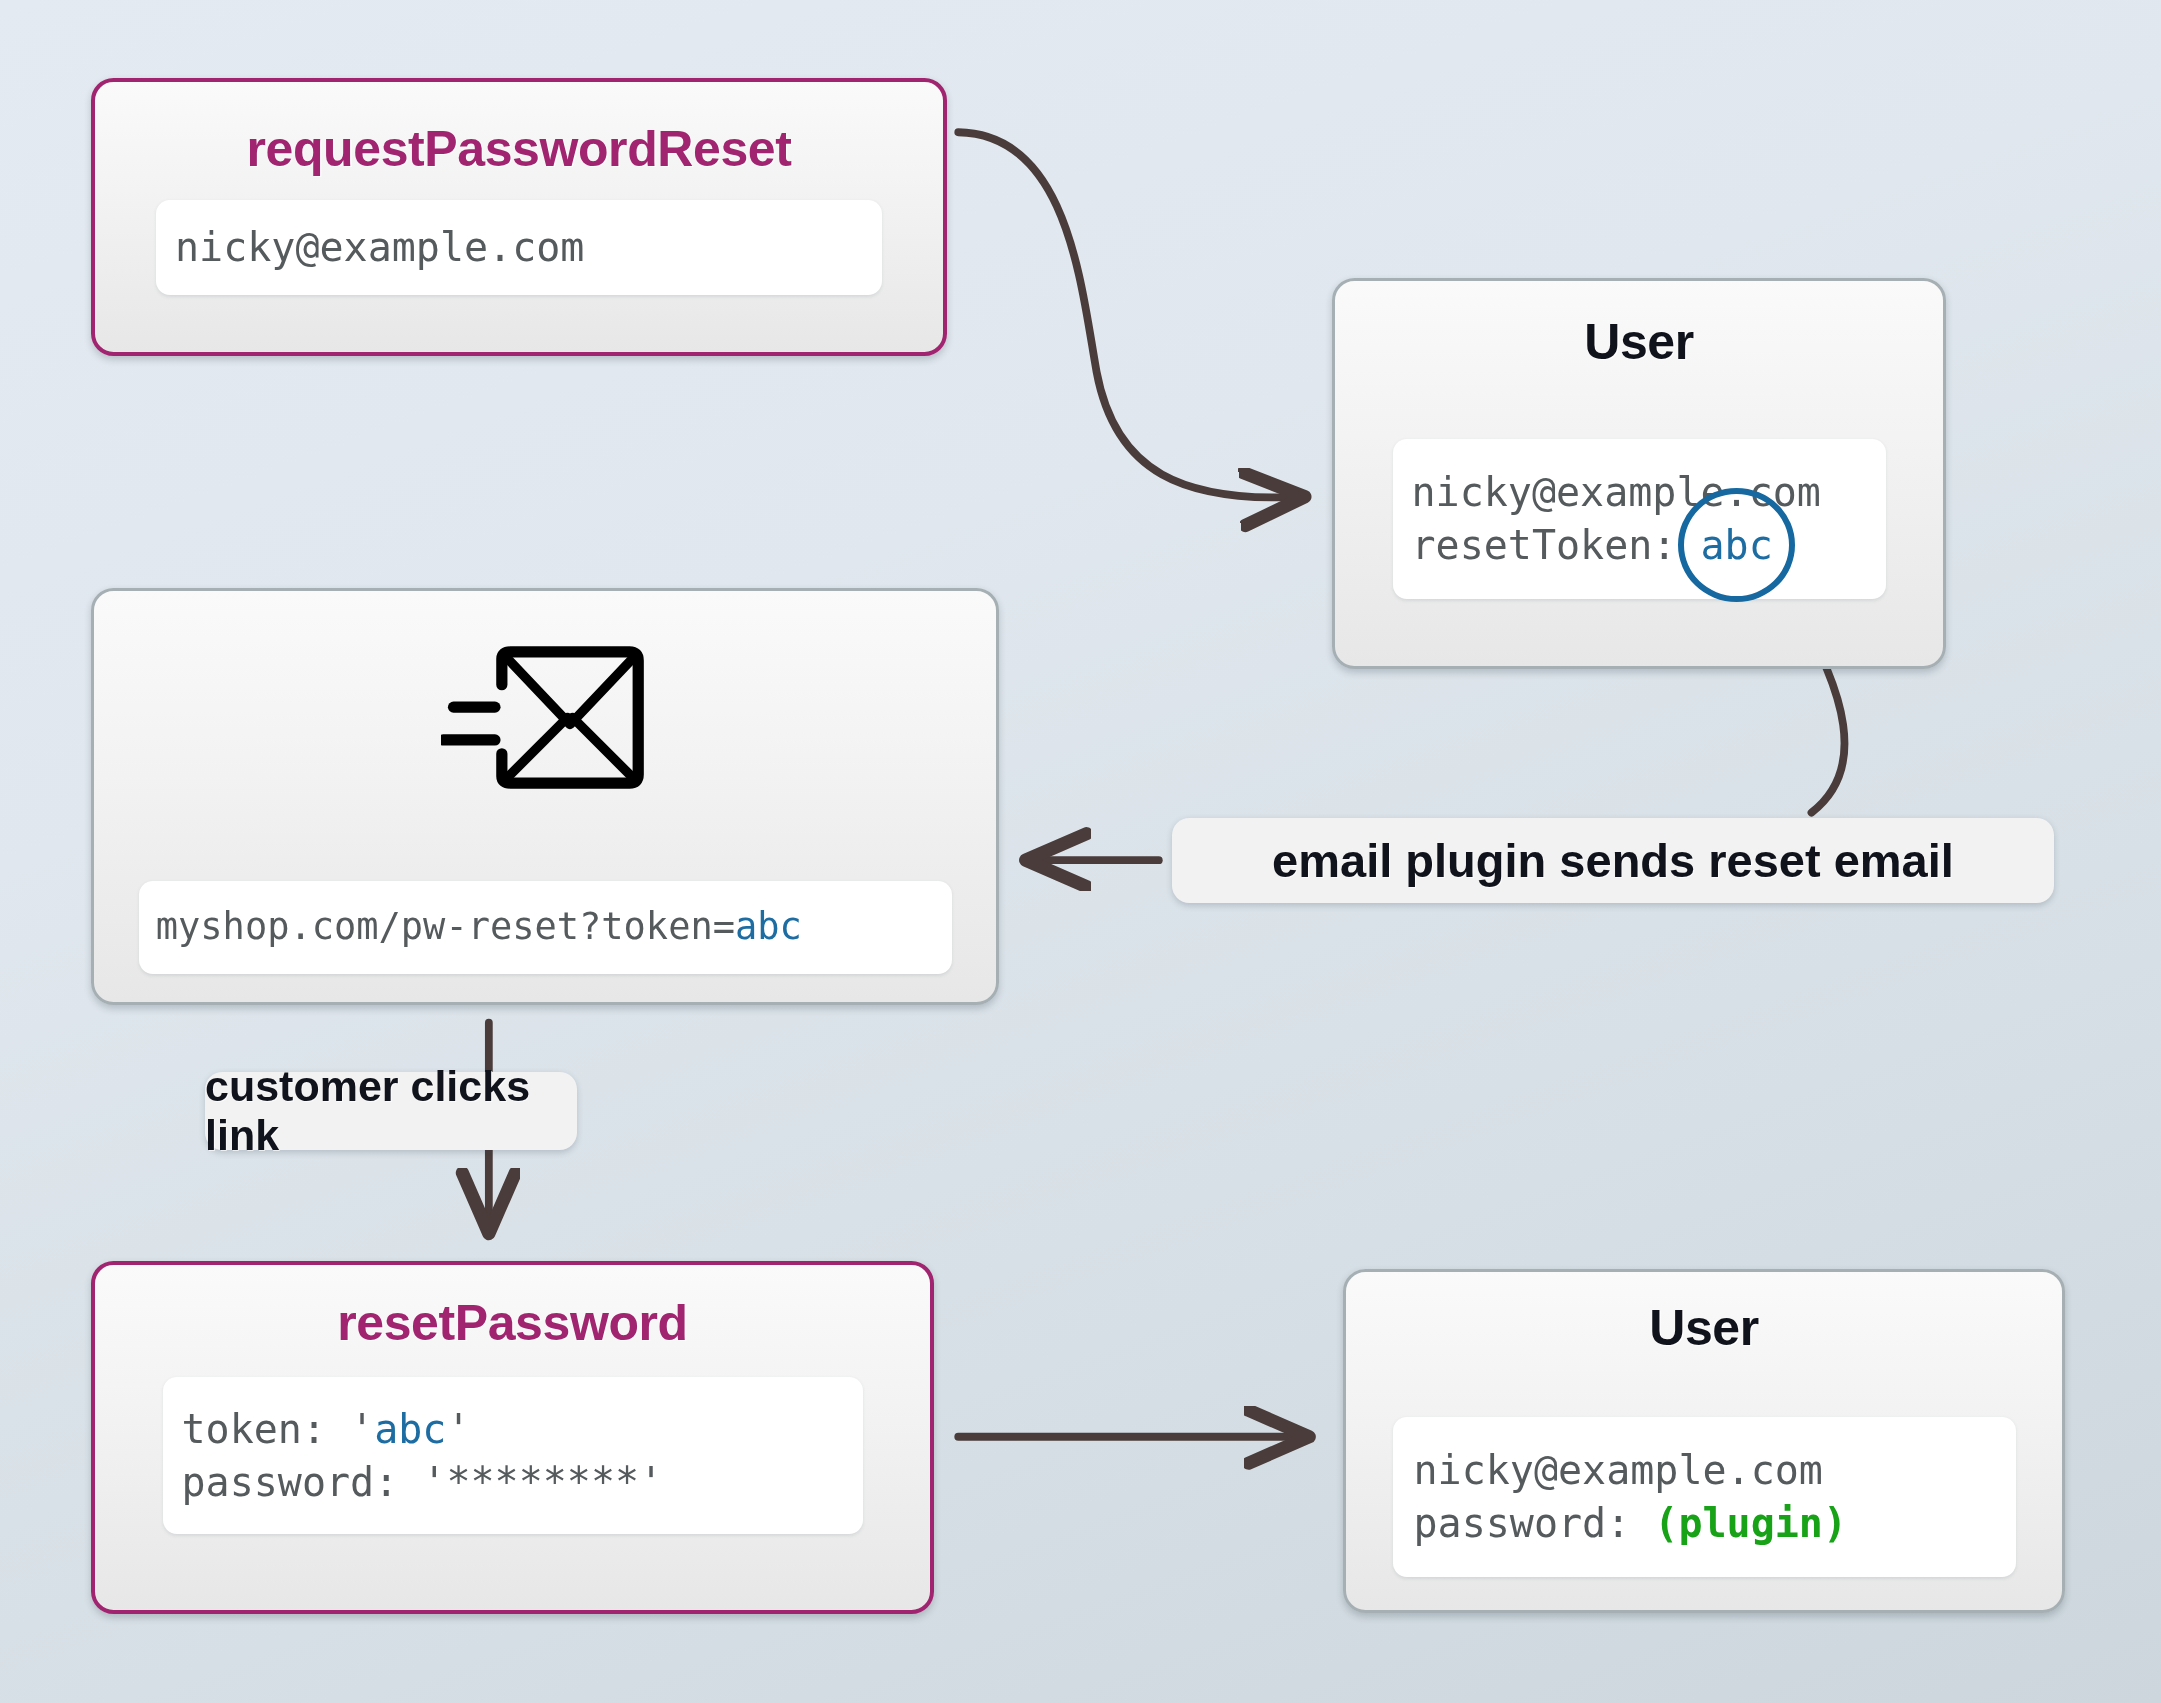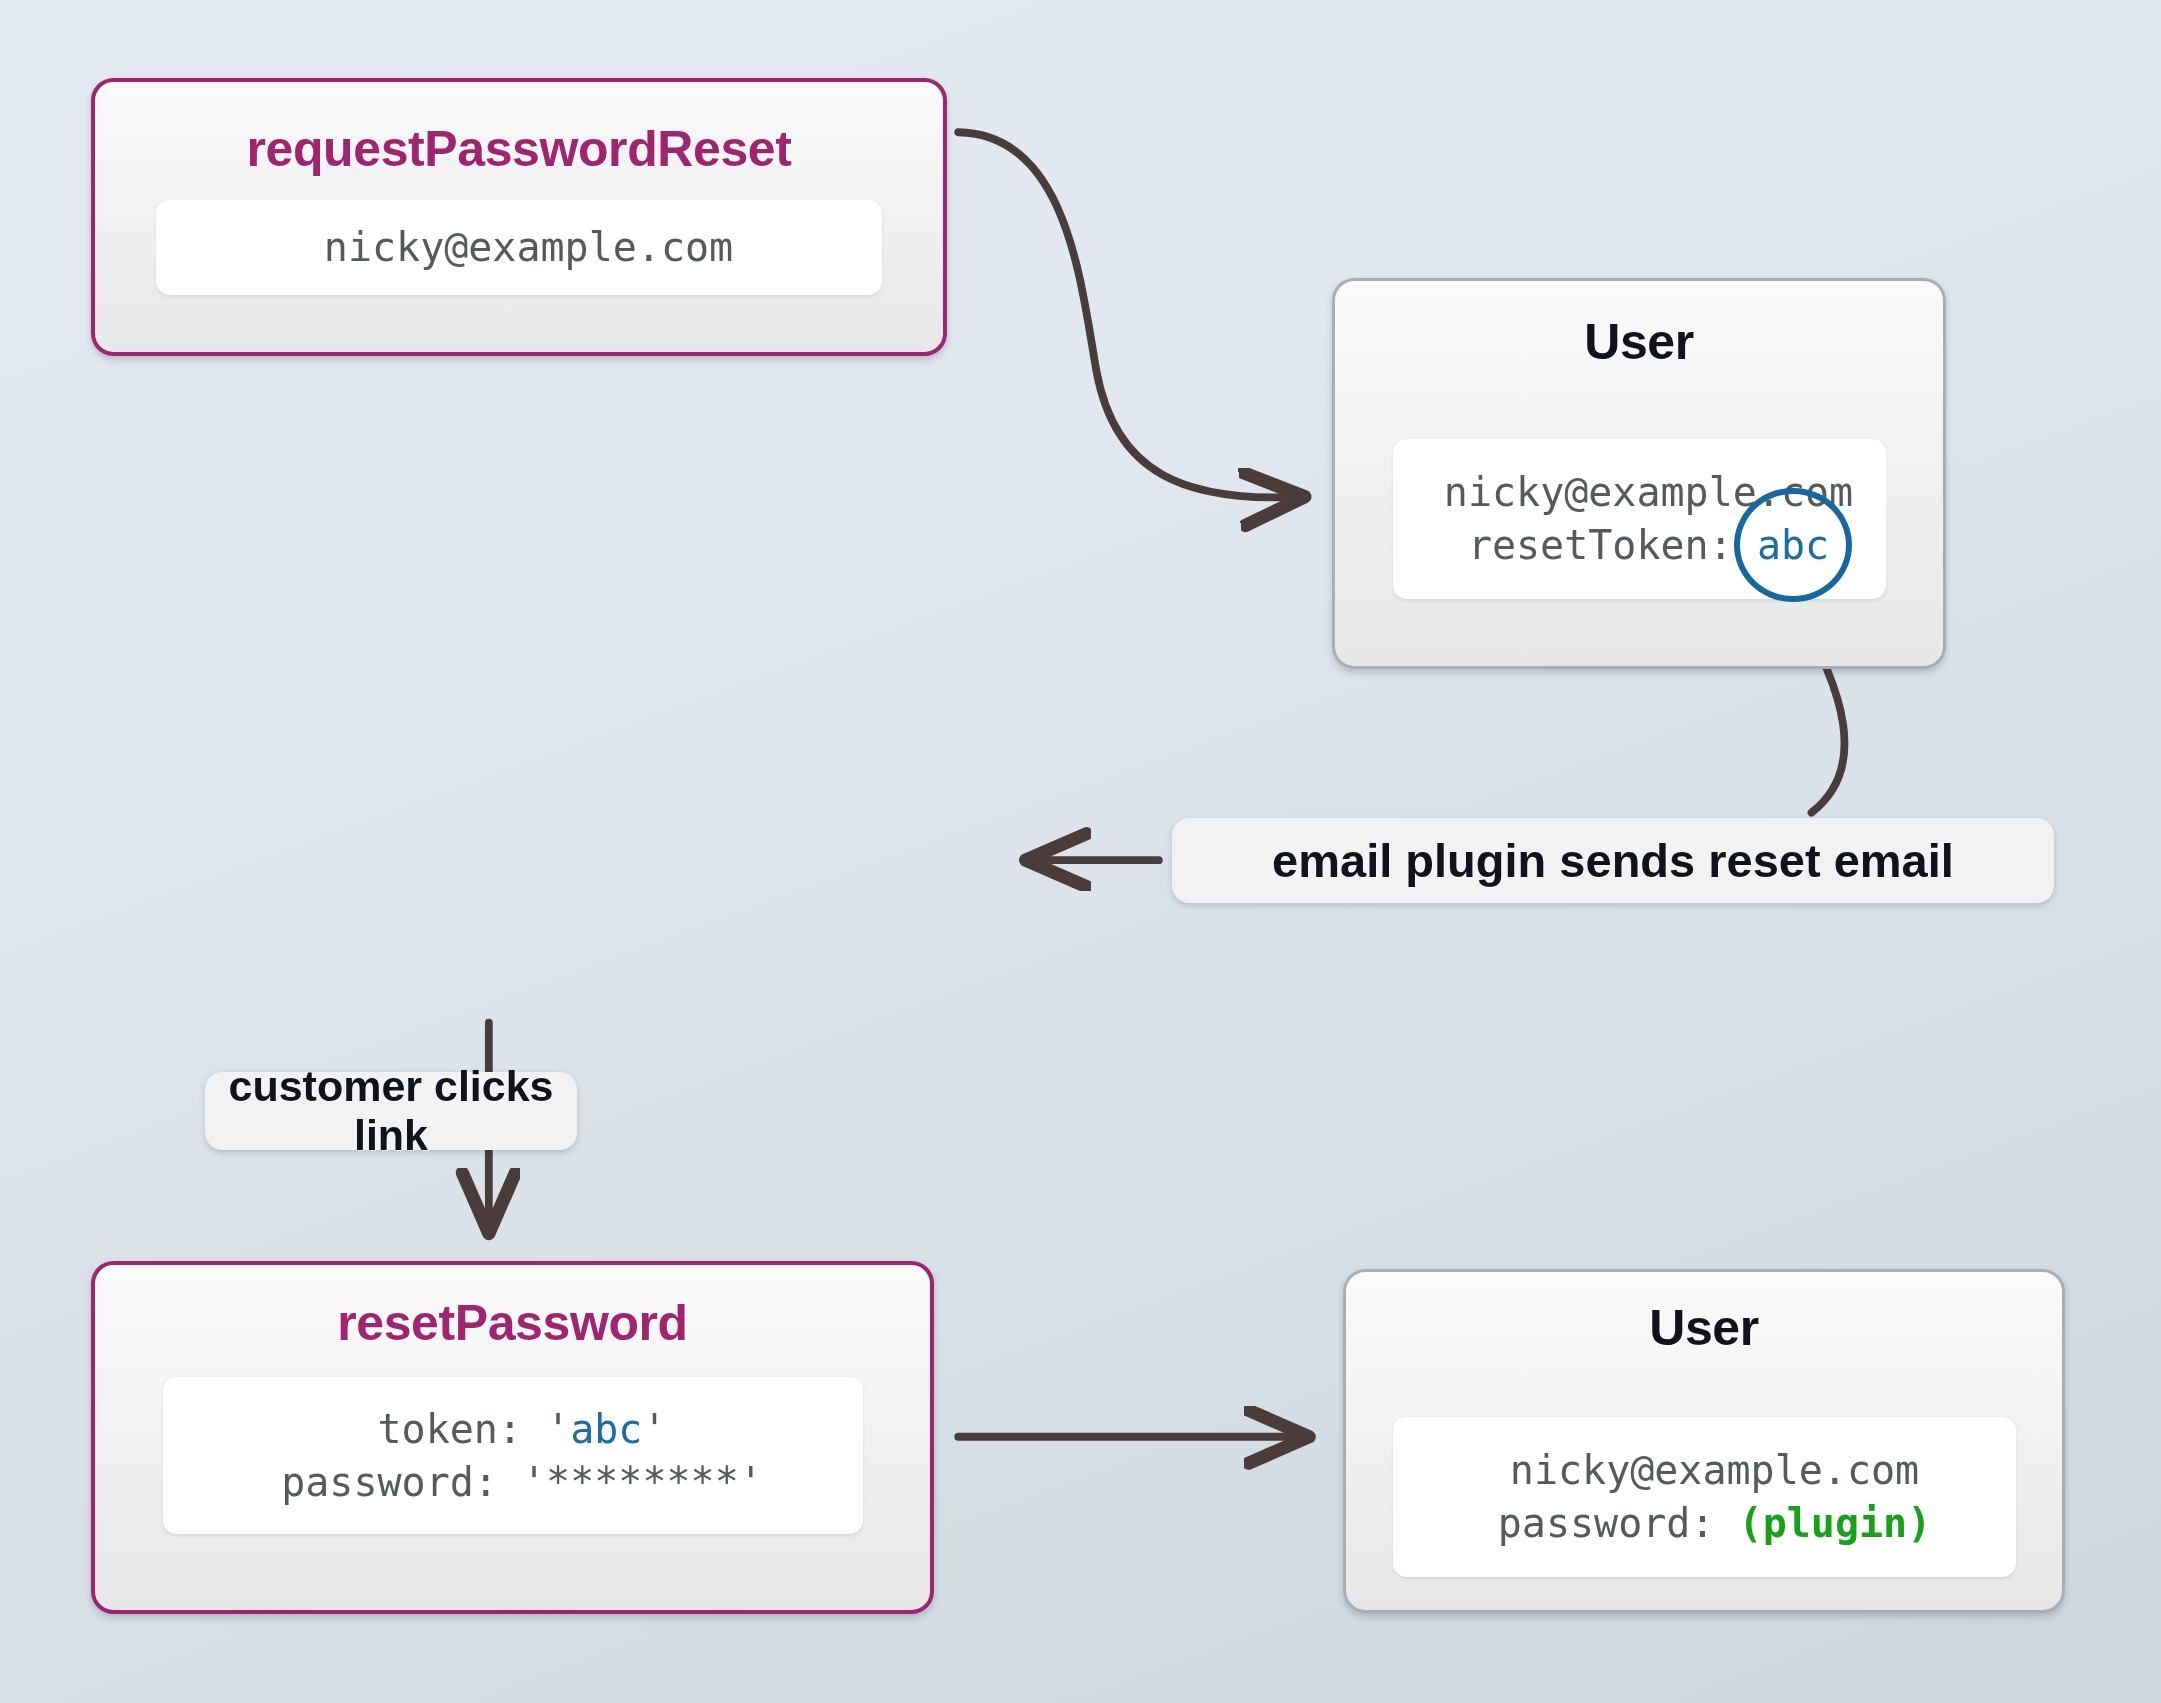--- a/index.html
+++ b/index.html
@@ -10,21 +10,20 @@
     width: 2162px;
     height: 1703px;
     overflow: hidden;
     font-family: "Liberation Sans", sans-serif;
     background: linear-gradient(160deg, #e4eaf1 0%, #e0e7ee 35%, #d6dfe5 70%, #ccd6dc 100%);
   }
   #stage {
     position: relative;
     width: 2162px;
     height: 1288px;
-    text-align: center;
   }
 
   
   #edges {
     position: absolute;
     left: 0; top: 0;
     width: 2162px; height: 1703px;
     pointer-events: none;
   }
 
@@ -217,20 +216,40 @@
   </div>
 
   <div class="node plain" id="node-user-top">
     <div class="node-title title-dark">User</div>
     <div class="panel">
       <div class="line">nicky@example.com</div>
       <div class="line"><span>resetToken:</span> <span class="circled">abc</span></div>
     </div>
   </div>
 
+  <div class="node plain" id="node-email">
+    <span class="envelope-icon">
+      <svg width="208" height="145" viewBox="0 0 240 168">
+
+        <line x1="14" y1="72" x2="62" y2="72" stroke="#000" stroke-width="13" stroke-linecap="round"></line>
+        <line x1="2" y1="110" x2="62" y2="110" stroke="#000" stroke-width="13" stroke-linecap="round"></line>
+
+        <path d="M70,46 L70,16 Q70,8 80,8 L218,8 Q228,8 228,18 L228,150
+                 Q228,160 218,160 L80,160 Q70,160 70,152 L70,126" fill="none" stroke="#000" stroke-width="13" stroke-linecap="round" stroke-linejoin="round"></path>
+
+        <path d="M74,13 L149,92 L224,13" fill="none" stroke="#000" stroke-width="11" stroke-linecap="round" stroke-linejoin="round"></path>
+
+        <path d="M74,156 L146,84" fill="none" stroke="#000" stroke-width="11" stroke-linecap="round"></path>
+        <path d="M224,156 L152,84" fill="none" stroke="#000" stroke-width="11" stroke-linecap="round"></path>
+      </svg>
+    </span>
+    <div class="panel">
+      <div class="line"><span>myshop.com/pw-reset?token=</span><span class="tok-blue">abc</span></div>
+    </div>
+  </div>
 
   <div class="node accent" id="node-reset-password">
     <div class="node-title title-accent">resetPassword</div>
     <div class="panel">
       <div class="line"><span>token:</span> <span>'</span><span class="tok-blue">abc</span><span>'</span></div>
       <div class="line"><span>password:</span> <span>'********'</span></div>
     </div>
   </div>
 
   <div class="node plain" id="node-user-bottom">

